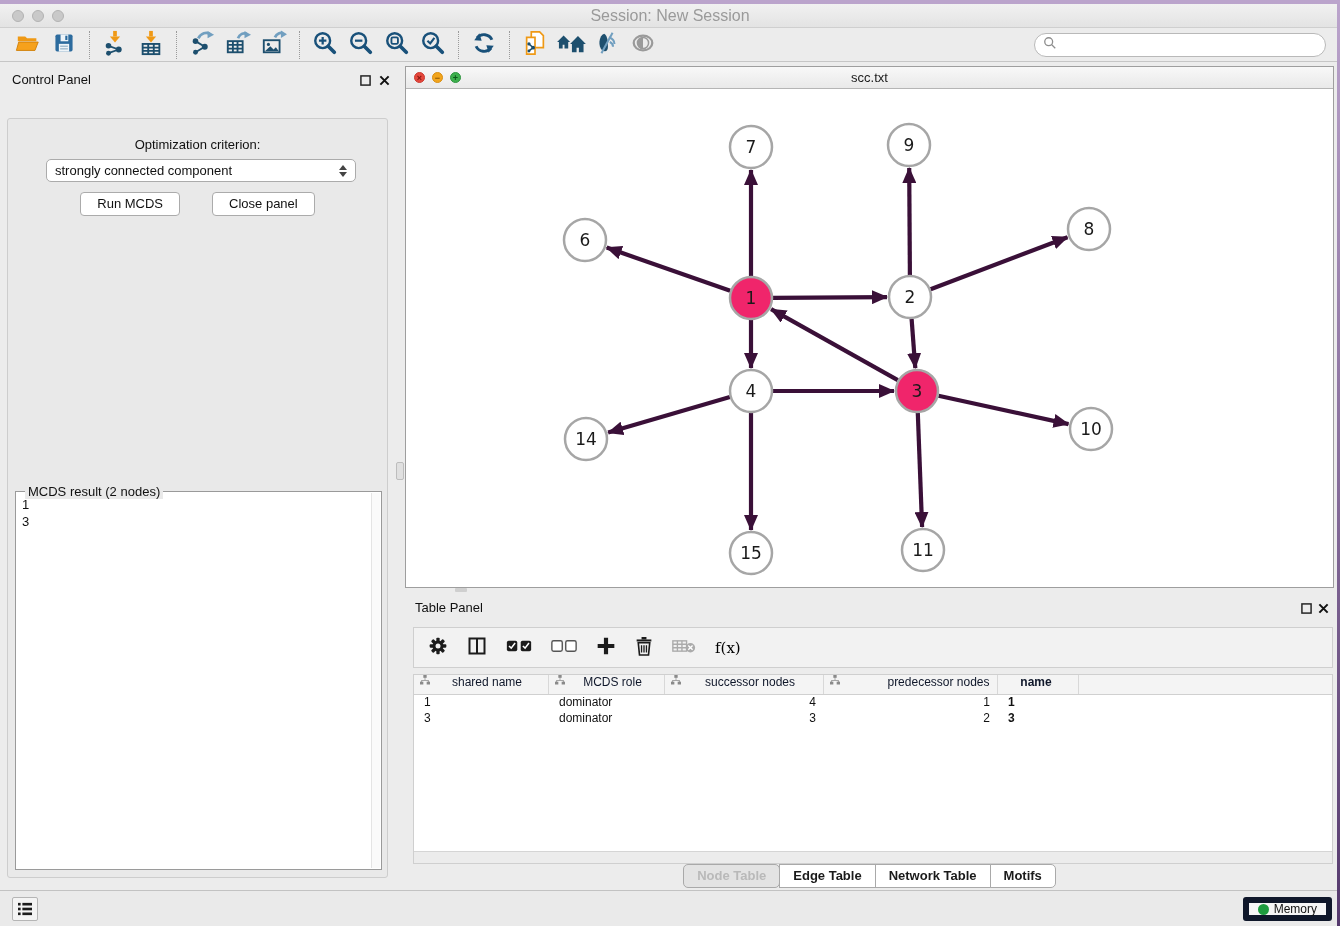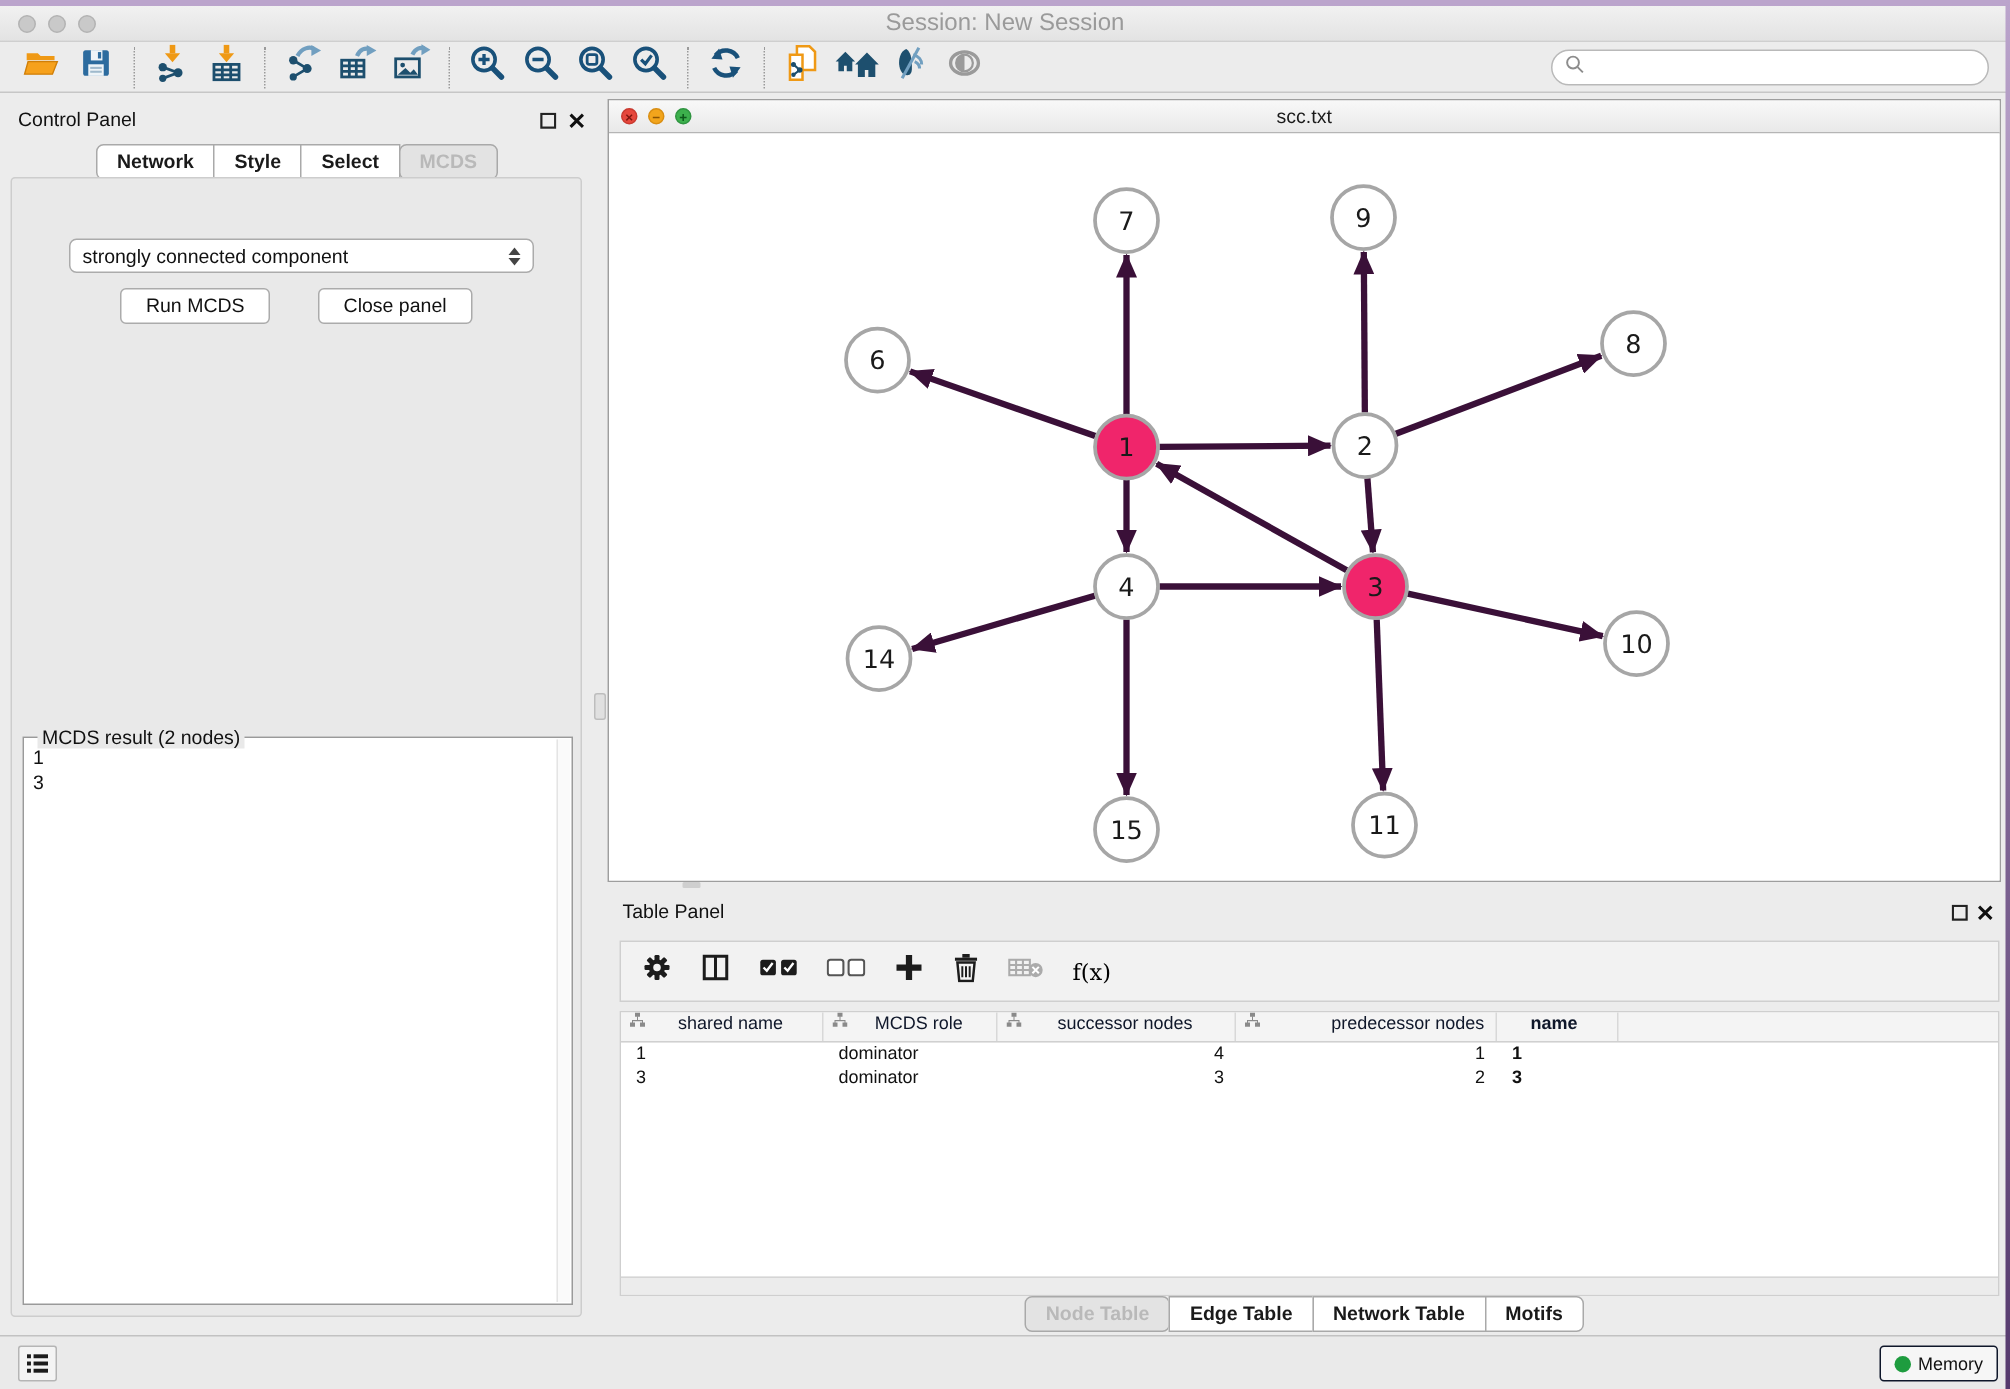--- a/index.html
+++ b/index.html
@@ -71,21 +71,21 @@
   .td { overflow:hidden; white-space:nowrap; }
   .c0 { width:135px; } .c1 { width:116px; } .c2 { width:159px; } .c3 { width:174px;gap:44px; } .c4 { width:81px;font-weight:bold; }
   .al { text-align:left; padding-left:10px; } .ar { text-align:right; padding-right:8px; }
   .tbody-fill { flex:1; background:#fff; }
   .tp-hscroll { height:12px; background:#ececec; border-top:1px solid #d5d5d5; }
   .tp-tabs { position:absolute; left:405px; top:864px; width:929px; }
 
   
   .statusbar { position:absolute; left:0; right:0; top:890px; height:36px; background:#eaeaea; border-top:1px solid #c2c2c2; }
   .menu-btn { position:absolute; left:12px; top:6px; width:26px; height:24px; background:#f4f4f4; border:1px solid #b5b5b5; border-radius:2px; display:flex; align-items:center; justify-content:center; }
-  .memory-btn { position:absolute; right:8px; top:6px; height:24px; background:#f6f6f6; border:1px solid #0f172a; border-radius:3px; display:flex; align-items:center; gap:5px; padding:0 9px; font-size:12px; color:#111; }
+  .memory-btn { position:absolute; right:8px; top:6px; height:24px; background:#f6f6f6; border:6px solid #0f172a; border-radius:3px; display:flex; align-items:center; gap:5px; padding:0 9px; font-size:12px; color:#111; }
   .mem-dot { width:11px; height:11px; border-radius:50%; background:#1e9c3f; }
 </style>
 </head>
 <body>
 
 <div class="app">
   <div class="top-strip"></div>
   <div class="right-strip"></div>
 
   <div class="titlebar">
@@ -248,27 +248,22 @@
   <div class="panel-ico" style="left:358px; top:73px;">
     <svg width="11" height="11" viewBox="0 0 12 12">
         <rect x="1" y="1" width="10" height="10" stroke="#222" stroke-width="1.6" fill="none"></rect>
       </svg>
   </div>
   <div class="panel-ico" style="left:377px; top:73px;">
     <svg width="11" height="11" viewBox="0 0 12 12">
         <path d="M1.5 1.5 L10.5 10.5 M10.5 1.5 L1.5 10.5" stroke="#111" stroke-width="2.2"></path>
       </svg>
   </div>
-  <div class="cp-tabs tabs-row">
-    <div class="tab">Network</div>
-    <div class="tab">Style</div>
-    <div class="tab">Select</div>
-    <div class="tab selected">MCDS</div>
-  </div>
   <div class="cp-body">
+    <div class="opt-label">Optimization criterion:</div>
     <div class="criterion">
       <span class="label">strongly connected component</span>
       <span class="spin">
           <span class="up"></span>
           <span class="dn"></span>
         </span>
     </div>
     <div class="btn-row">
       <button class="btn">Run MCDS</button>
       <button class="btn">Close panel</button>

